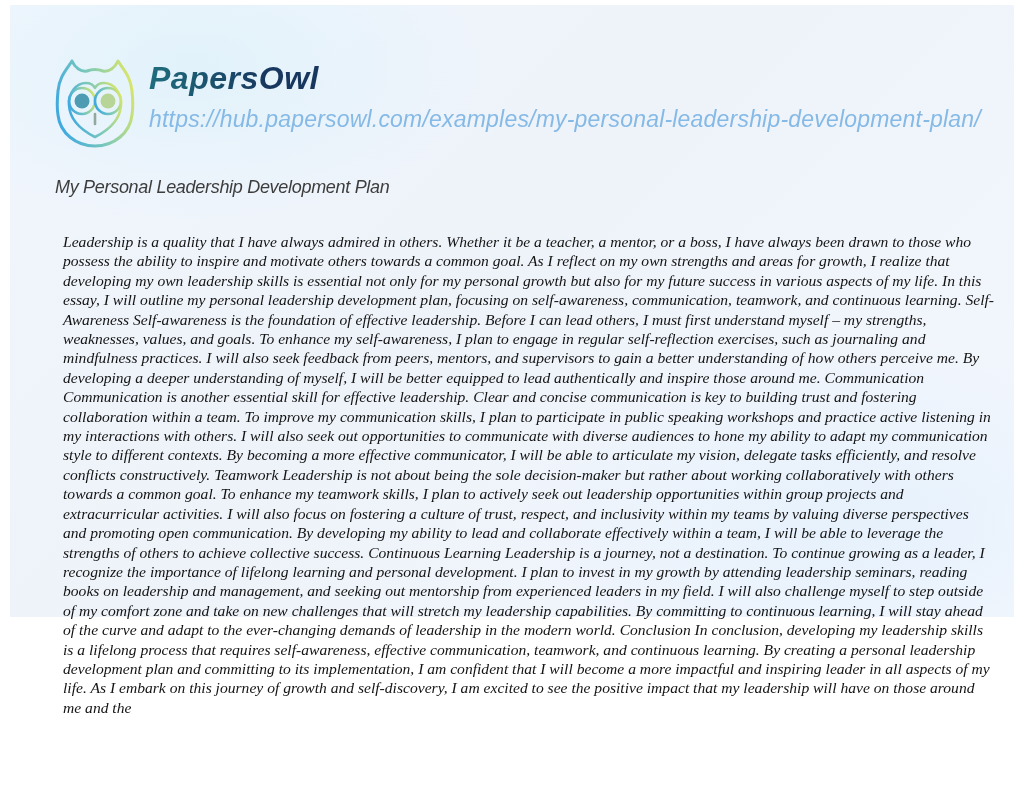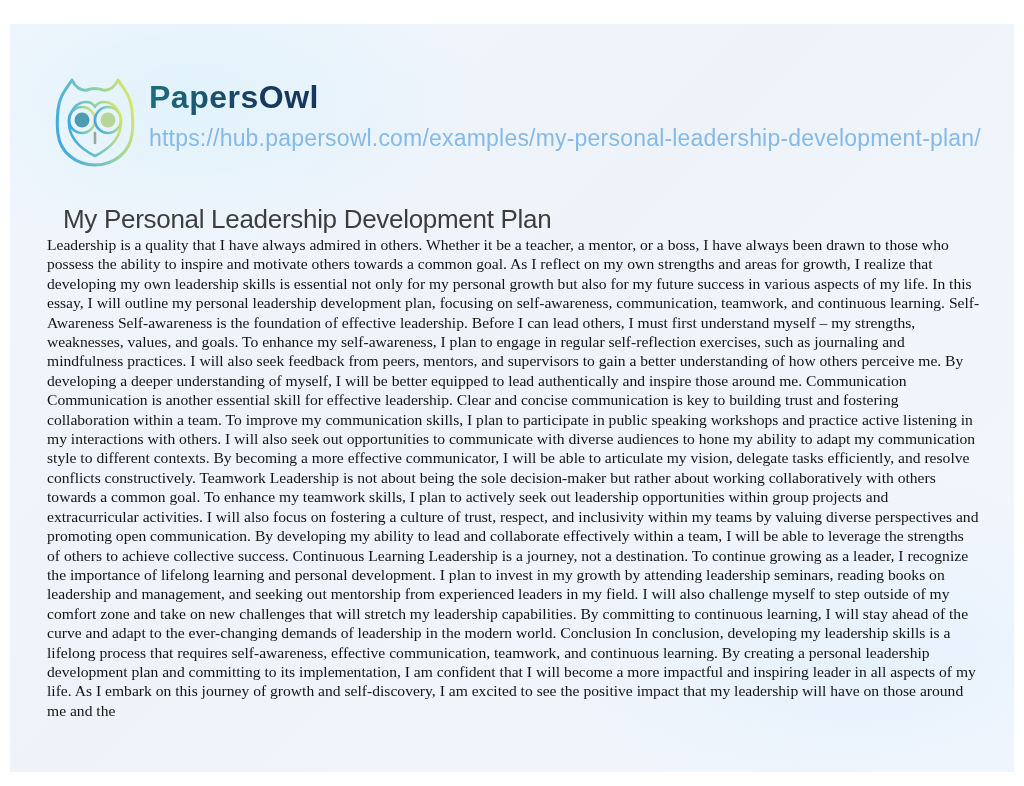--- a/index.html
+++ b/index.html
@@ -7,27 +7,28 @@
     padding: 0;
     width: 1024px;
     height: 786px;
     background: #ffffff;
     font-family: "Liberation Sans", sans-serif;
     overflow: hidden;
   }
   .page {
     position: absolute;
     left: 10px;
-    top: 24px;
+    top: 5px;
     width: 1004px;
-    height: 748px;
+    height: 612px;
     background:
       radial-gradient(ellipse 420px 220px at 18% 10%, rgba(213,240,250,0.55), rgba(213,240,250,0) 70%),
       radial-gradient(ellipse 500px 260px at 85% 85%, rgba(222,238,252,0.6), rgba(222,238,252,0) 70%),
       linear-gradient(135deg, #f1f6fd 0%, #eef3fa 45%, #f3f7fd 100%);
+    font-style: italic;
   }
   .logo {
     position: absolute;
     left: 35px;
     top: 47px;
     width: 100px;
     height: 102px;
   }
   .brand {
     position: absolute;
@@ -48,37 +49,37 @@
     top: 101px;
     font-size: 23px;
     color: #85b9e6;
     letter-spacing: 0.2px;
     text-decoration: none;
   }
   .article-title {
     position: absolute;
     left: 37px;
     top: 164px;
-    font-size: 26px;
+    font-size: 18px;
     font-weight: normal;
     color: #3d3d3d;
     letter-spacing: -0.3px;
-    margin: 16px;
+    margin: 8px;
   }
   .article-body {
     position: absolute;
     left: 37px;
     top: 211px;
     width: 933px;
     font-family: "Liberation Serif", serif;
     font-size: 15.6px;
     line-height: 19.4px;
     color: #131313;
     text-align: left;
-    margin: 0;
+    margin: 16px;
   }
 </style>
 </head>
 <body>
 
 <div class="page">
 
   <div class="header">
 
     <div class="logo">

